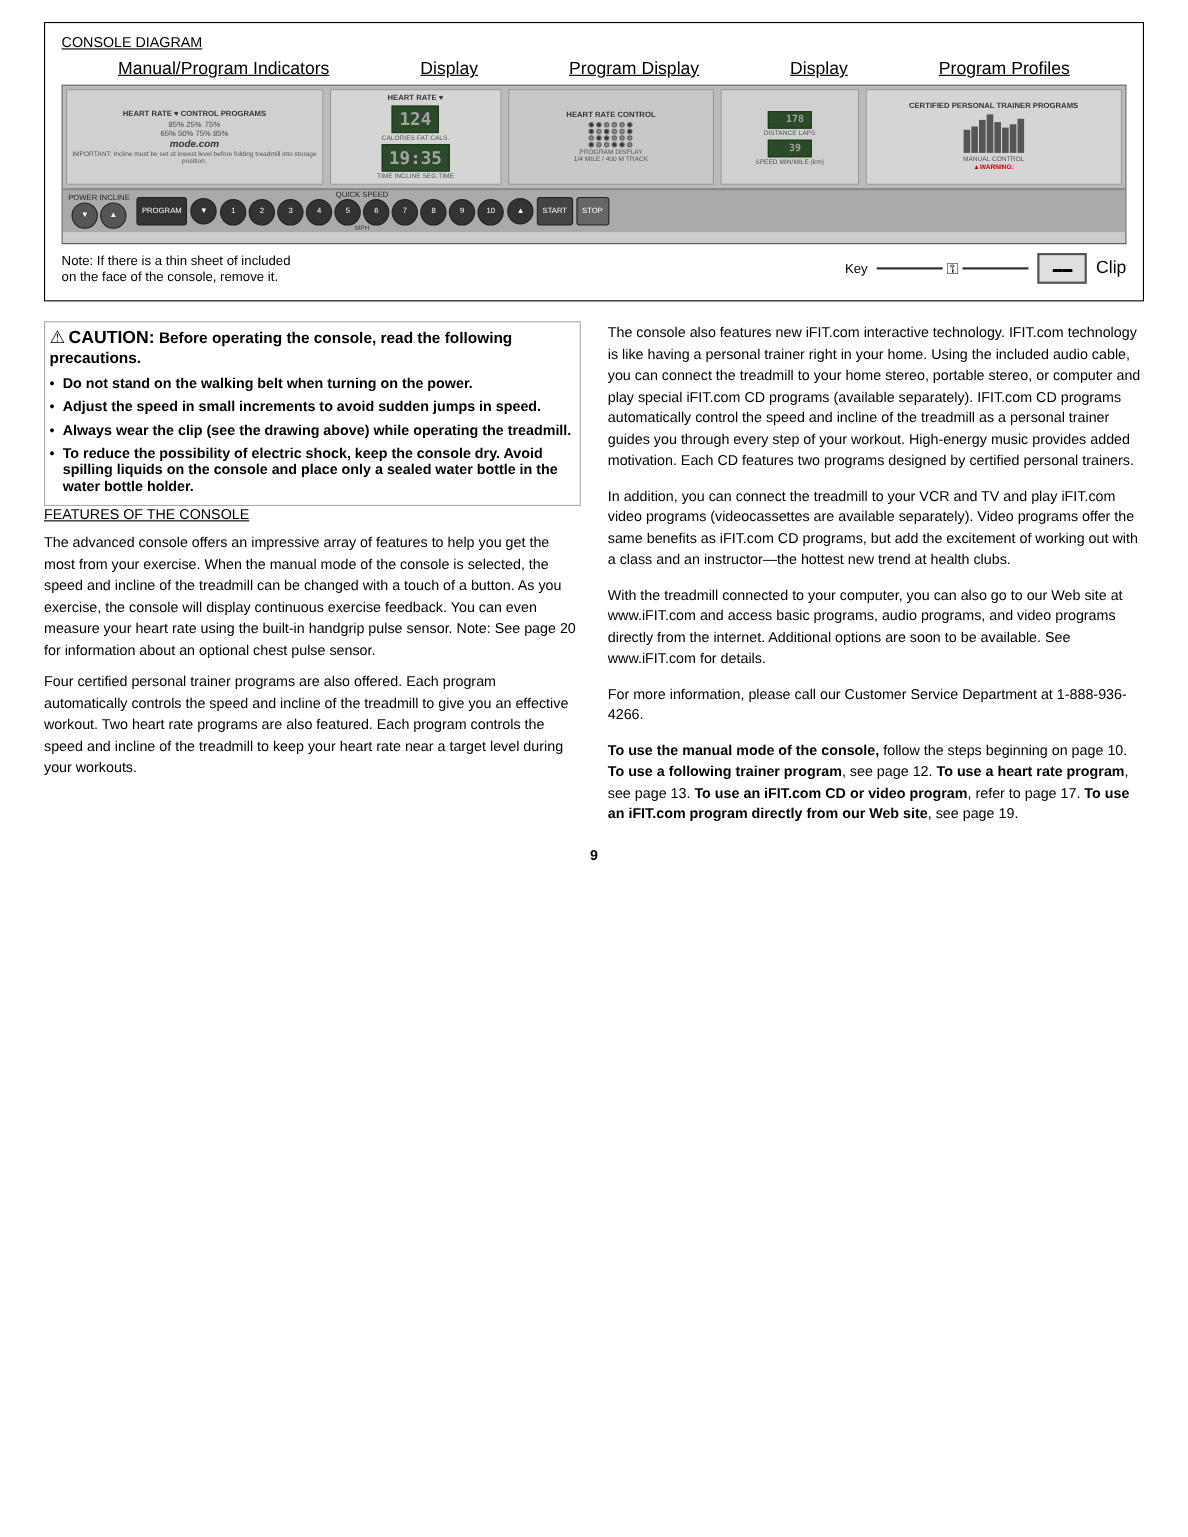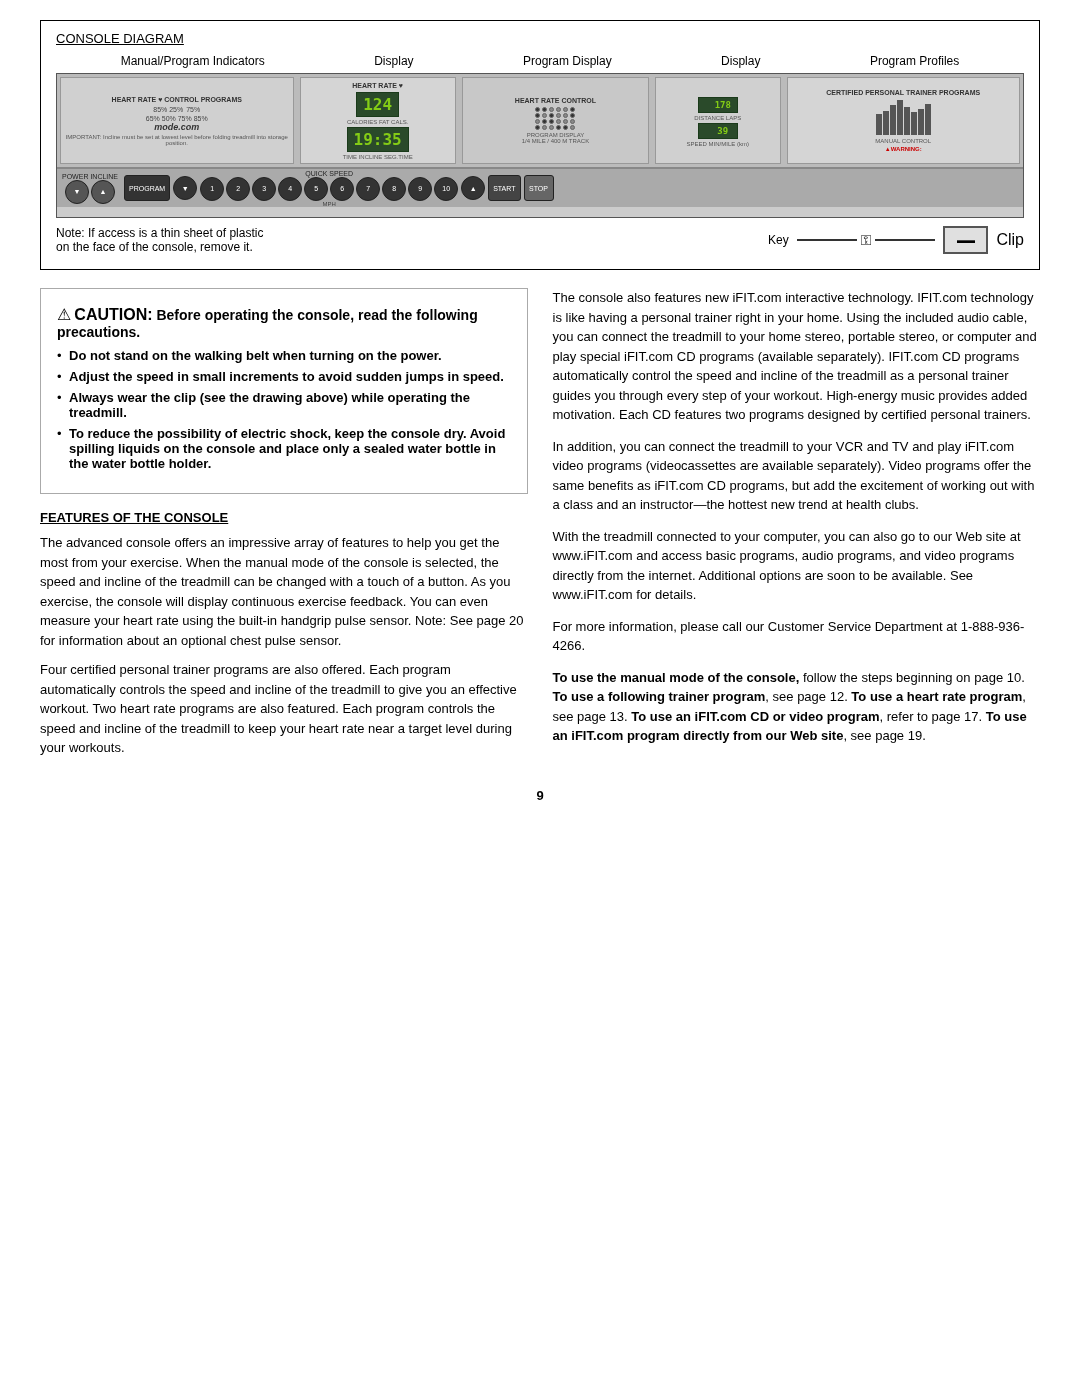--- a/index.html
+++ b/index.html
@@ -27,21 +27,22 @@
     }
     .diagram-labels {
       display: flex;
       justify-content: space-around;
       font-size: 12px;
       margin-bottom: 5px;
       padding: 0 10px;
     }
     .diagram-label {
       text-align: right;
-      font-size: 12px;
+      font-size: 16px;
+      text-decoration: underline;
     }
     
     .console-img-area {
       border: 1px solid #555;
       background: #e8e8e8;
       height: 145px;
       position: relative;
       display: flex;
       align-items: center;
       justify-content: center;
@@ -94,21 +95,21 @@
       flex: 0.8;
       background: #d0d0d0;
     }
     .console-panel.right-panel {
       flex: 1.5;
       background: #d5d5d5;
     }
 
     .lcd-display {
       background: #2a4a2a;
-      color: #84cc16;
+      color: #a3a3a3;
       font-family: monospace;
       font-size: 16px;
       font-weight: bold;
       padding: 2px 6px;
       margin: 2px;
       min-width: 40px;
       text-align: center;
       border: 1px solid #1a3a1a;
     }
     .lcd-small {
@@ -199,22 +200,21 @@
     }
 
     
     .left-col {
       flex: 1;
     }
 
     
     .caution-box {
       border: 1px solid #aaa;
-      padding: 16px;
-      margin-bottom: 16px;
+      padding: 4px;
     }
     .caution-header {
       font-size: 14px;
       margin-bottom: 8px;
     }
     .caution-header .warn-icon {
       font-size: 16px;
       margin-right: 3px;
     }
     .caution-header .caution-word {
@@ -233,21 +233,21 @@
     }
     .caution-list li::before {
       content: "•";
       position: absolute;
       left: 0;
     }
     .caution-list li strong { font-weight: bold; }
 
     
     .features-title {
-      font-weight: bold;
+      font-weight: normal;
       font-size: 13px;
       margin-bottom: 8px;
       text-decoration: underline;
     }
     .features-text {
       font-size: 13px;
       line-height: 1.5;
       margin-bottom: 10px;
     }
 
@@ -422,21 +422,21 @@
         <div class="ctrl-btn oval">▲</div>
         <div class="ctrl-btn start-btn">START</div>
         <div class="ctrl-btn stop-btn">STOP</div>
       </div>
 
     </div>
   </div>
 
   <div class="note-area">
     <div class="note-text">
-      <div>Note: If access is a thin sheet of plastic</div>
+      <div>Note: If there is a thin sheet of included</div>
       <div>on the face of the console, remove it.</div>
     </div>
     <div class="key-clip-area">
       <div class="key-label">Key</div>
       <div class="key-line">
         <div class="key-rope"></div>
         <div style="font-size:14px;">⚿</div>
         <div class="key-rope"></div>
       </div>
       <div style="display:inline-block; border:2px solid #555; background:#e0e0e0; width:45px; height:28px; display:flex; align-items:center; justify-content:center; font-size:9px;">▬▬</div>

